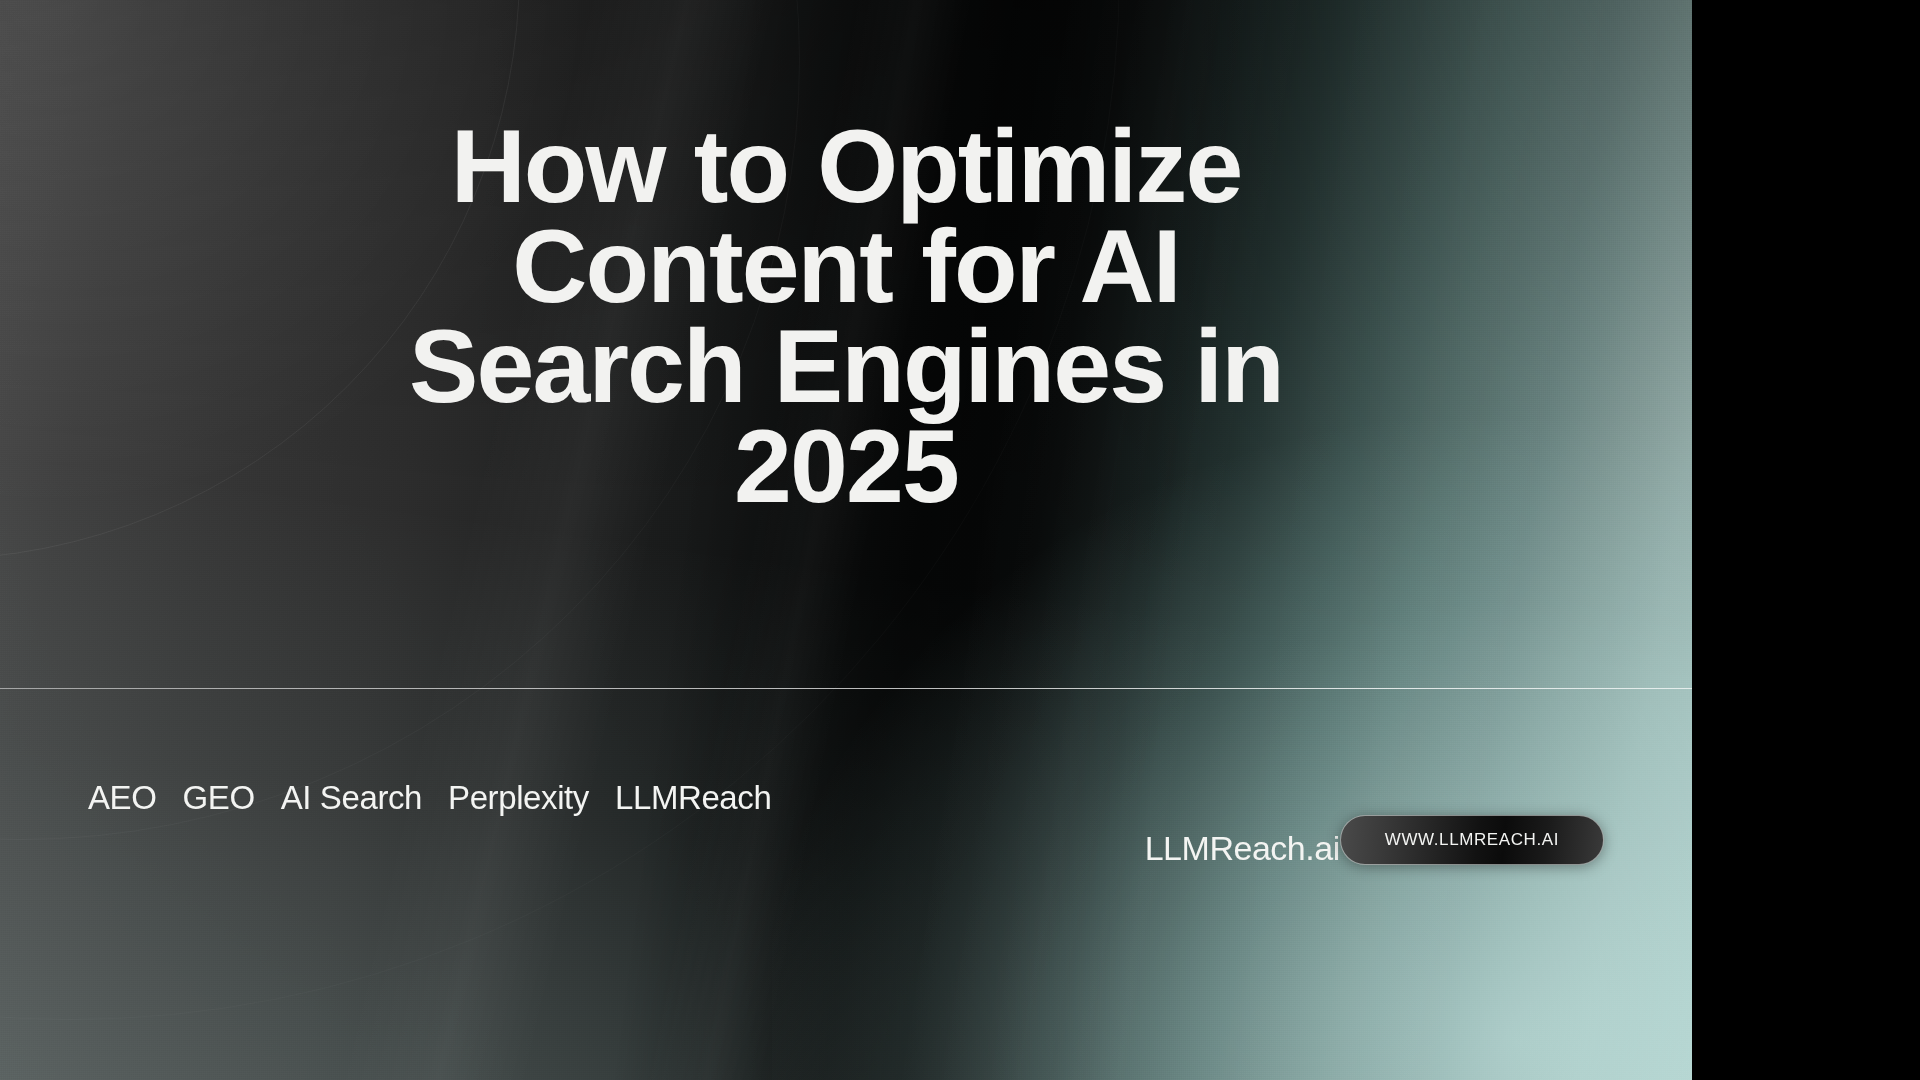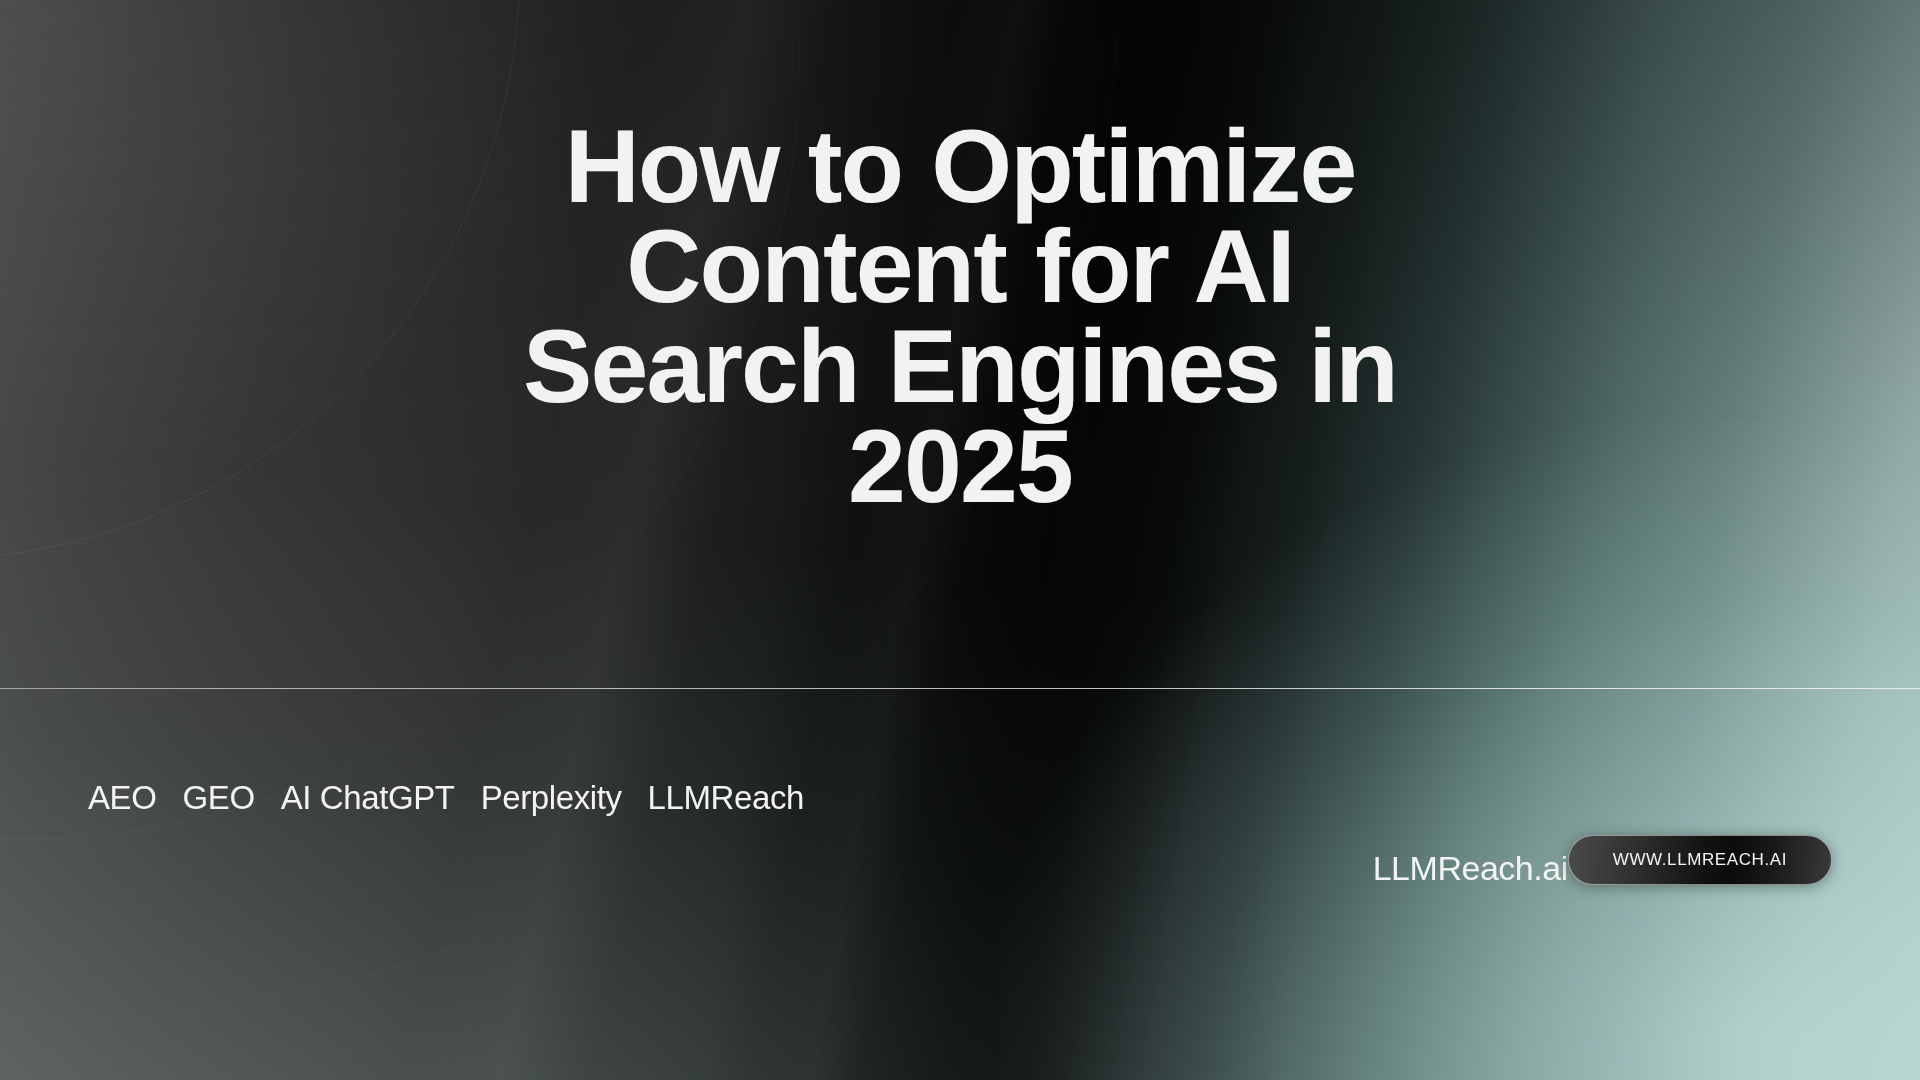--- a/index.html
+++ b/index.html
@@ -8,21 +8,21 @@
     padding: 0;
     width: 1920px;
     height: 1080px;
     overflow: hidden;
     background: #000;
   }
   * { box-sizing: border-box; }
 
   .stage {
     position: relative;
-    width: 1920px;
+    width: 1692px;
     height: 1080px;
     overflow: hidden;
     font-family: "Liberation Sans", "DejaVu Sans", sans-serif;
     isolation: isolate;
   }
 
   
   .bg-base {
     position: absolute;
     inset: 0;
@@ -271,21 +271,21 @@
   }
   .brand {
     color: #f3f4f2;
     font-size: 34px;
     font-weight: 400;
     letter-spacing: -0.014em;
     line-height: 1;
     white-space: nowrap;
   }
   .cta {
-    margin-top: 60px;
+    margin-top: 40px;
     display: inline-flex;
     align-items: center;
     justify-content: center;
     height: 50px;
     padding: 0 44px;
     border-radius: 999px;
     border: 1px solid rgba(230,238,236,0.55);
     background: linear-gradient(
       95deg,
       #4a4a4a 0%,
@@ -334,21 +334,21 @@
 
     <div class="divider"></div>
 
     <div class="footer">
 
       <div class="footer-left">
 
         <div class="keywords">
           <span class="keyword">AEO</span>
           <span class="keyword">GEO</span>
-          <span class="keyword">AI ChatGPT</span>
+          <span class="keyword">AI Search</span>
           <span class="keyword">Perplexity</span>
           <span class="keyword">LLMReach</span>
         </div>
 
       </div>
 
       <div class="footer-right">
         <div class="brand">LLMReach.ai</div>
 
         <a class="cta">WWW.LLMREACH.AI</a>

